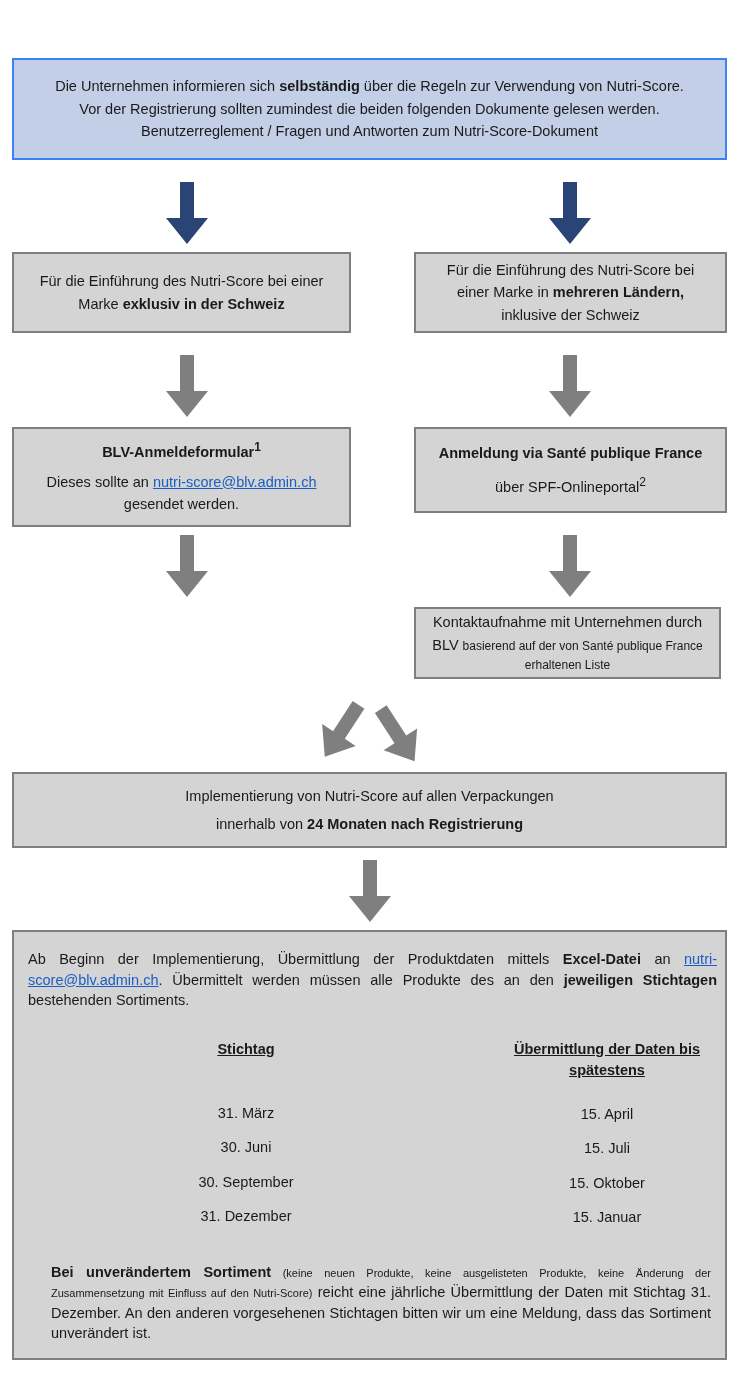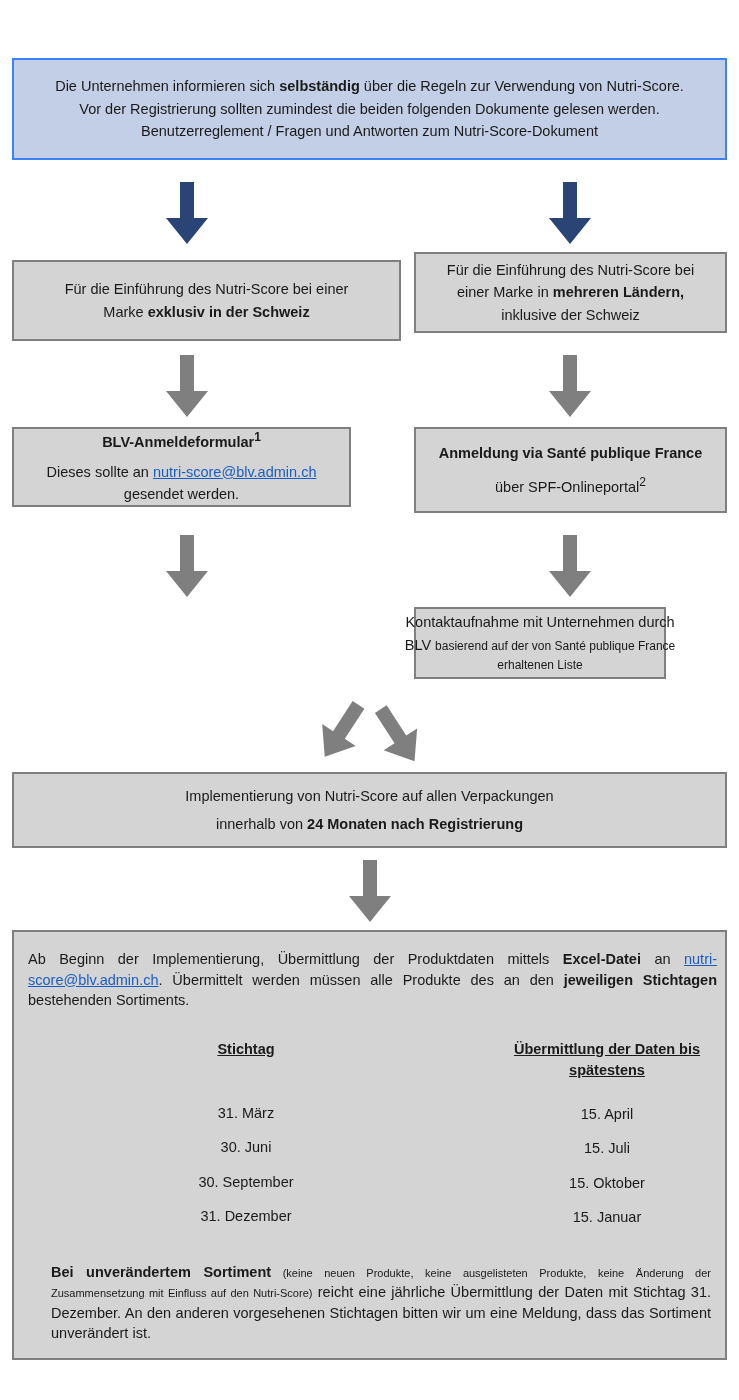--- a/index.html
+++ b/index.html
@@ -45,26 +45,26 @@
     border: 2px solid #7f7f7f;
   }
   .line {
     line-height: 1.55;
     font-size: 14.5px;
     white-space: nowrap;
   }
   b { font-weight: bold; }
 
   
-  #box-ch        { left: 12px;  top: 260px; width: 389px; height: 81px; text-align: center; }
+  #box-ch        { left: 12px;  top: 252px; width: 339px; height: 81px; text-align: center; }
   #box-multi     { left: 414px; top: 252px; width: 313px; height: 81px; }
-  #box-blvform   { left: 12px;  top: 427px; width: 339px; height: 80px; }
+  #box-blvform   { left: 12px;  top: 427px; width: 339px; height: 100px; }
   #box-spf       { left: 414px; top: 427px; width: 313px; height: 86px; }
   #box-confirm   { left: 12px;  top: 607px; width: 339px; height: 72px; }
-  #box-contact   { left: 414px; top: 607px; width: 252px; height: 72px; }
+  #box-contact   { left: 414px; top: 607px; width: 307px; height: 72px; }
   #box-impl      { left: 12px;  top: 772px; width: 715px; height: 76px; }
 
   
   .panel-bottom {
     position: absolute;
     left: 12px;
     top: 930px;
     width: 715px;
     height: 430px;
     background: #d4d4d4;

